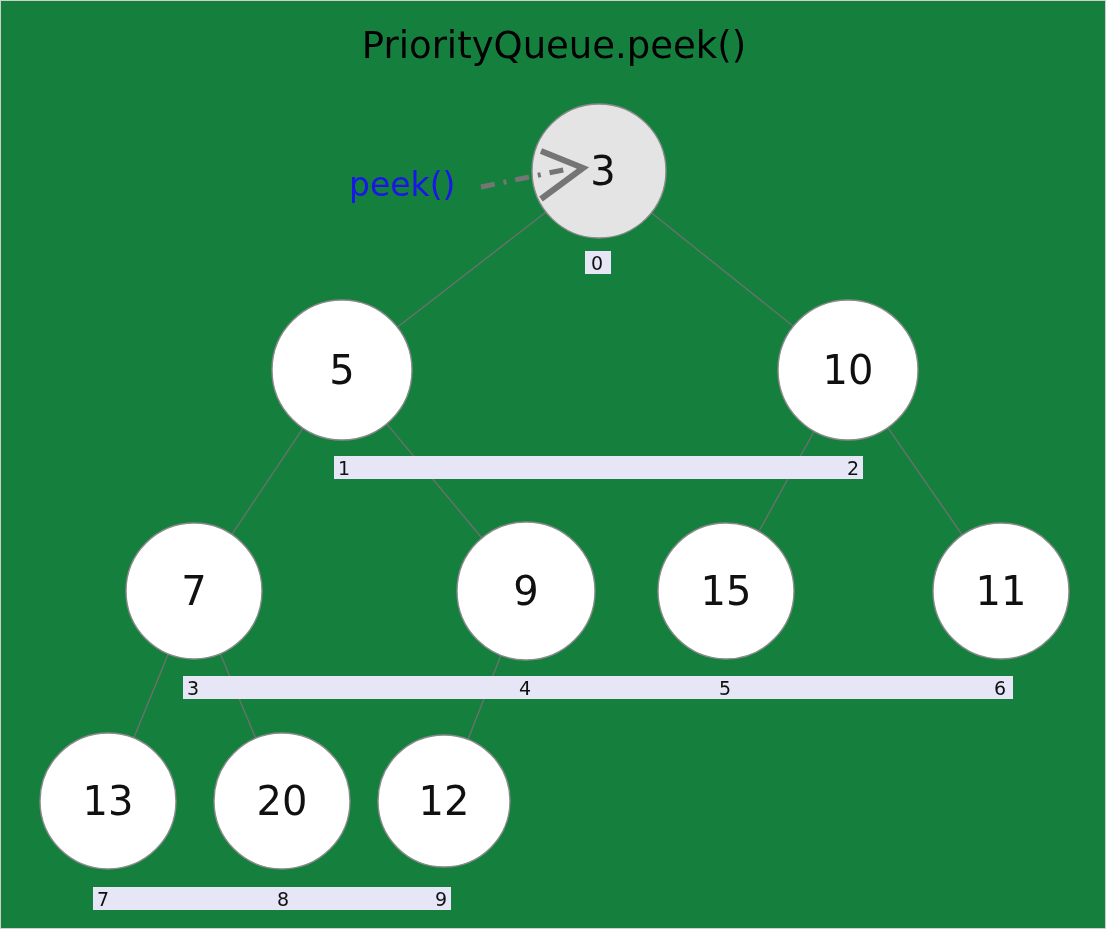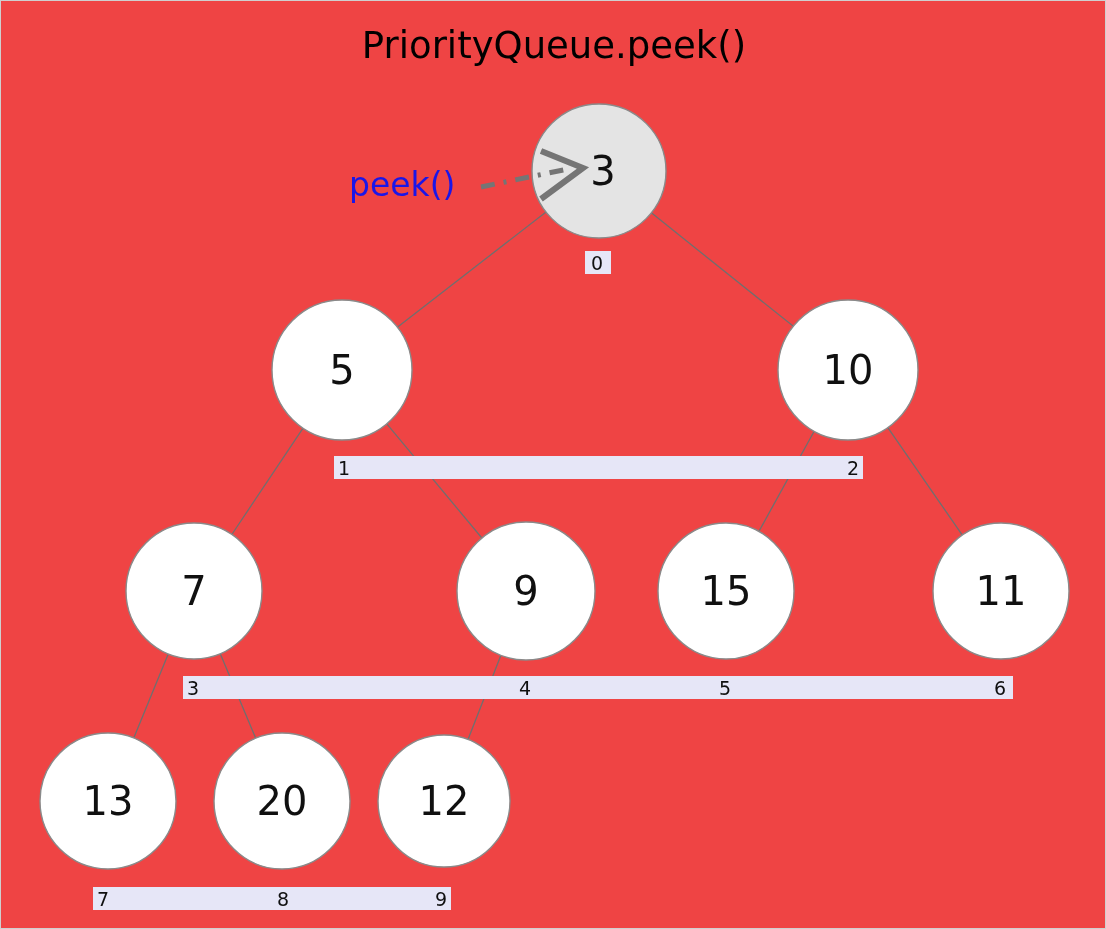--- a/index.html
+++ b/index.html
@@ -4,21 +4,21 @@
 <style>
   html, body {
     margin: 0;
     padding: 0;
     background: #ffffff;
   }
   #canvas {
     position: relative;
     width: 1106px;
     height: 929px;
-    background: #ef4444;
+    background: #15803d;
     border: 1px solid #cfcfcf;
     box-sizing: border-box;
     overflow: hidden;
     font-family: "DejaVu Sans", sans-serif;
   }
   #diagram-svg {
     position: absolute;
     left: 0;
     top: 0;
     width: 1106px;

